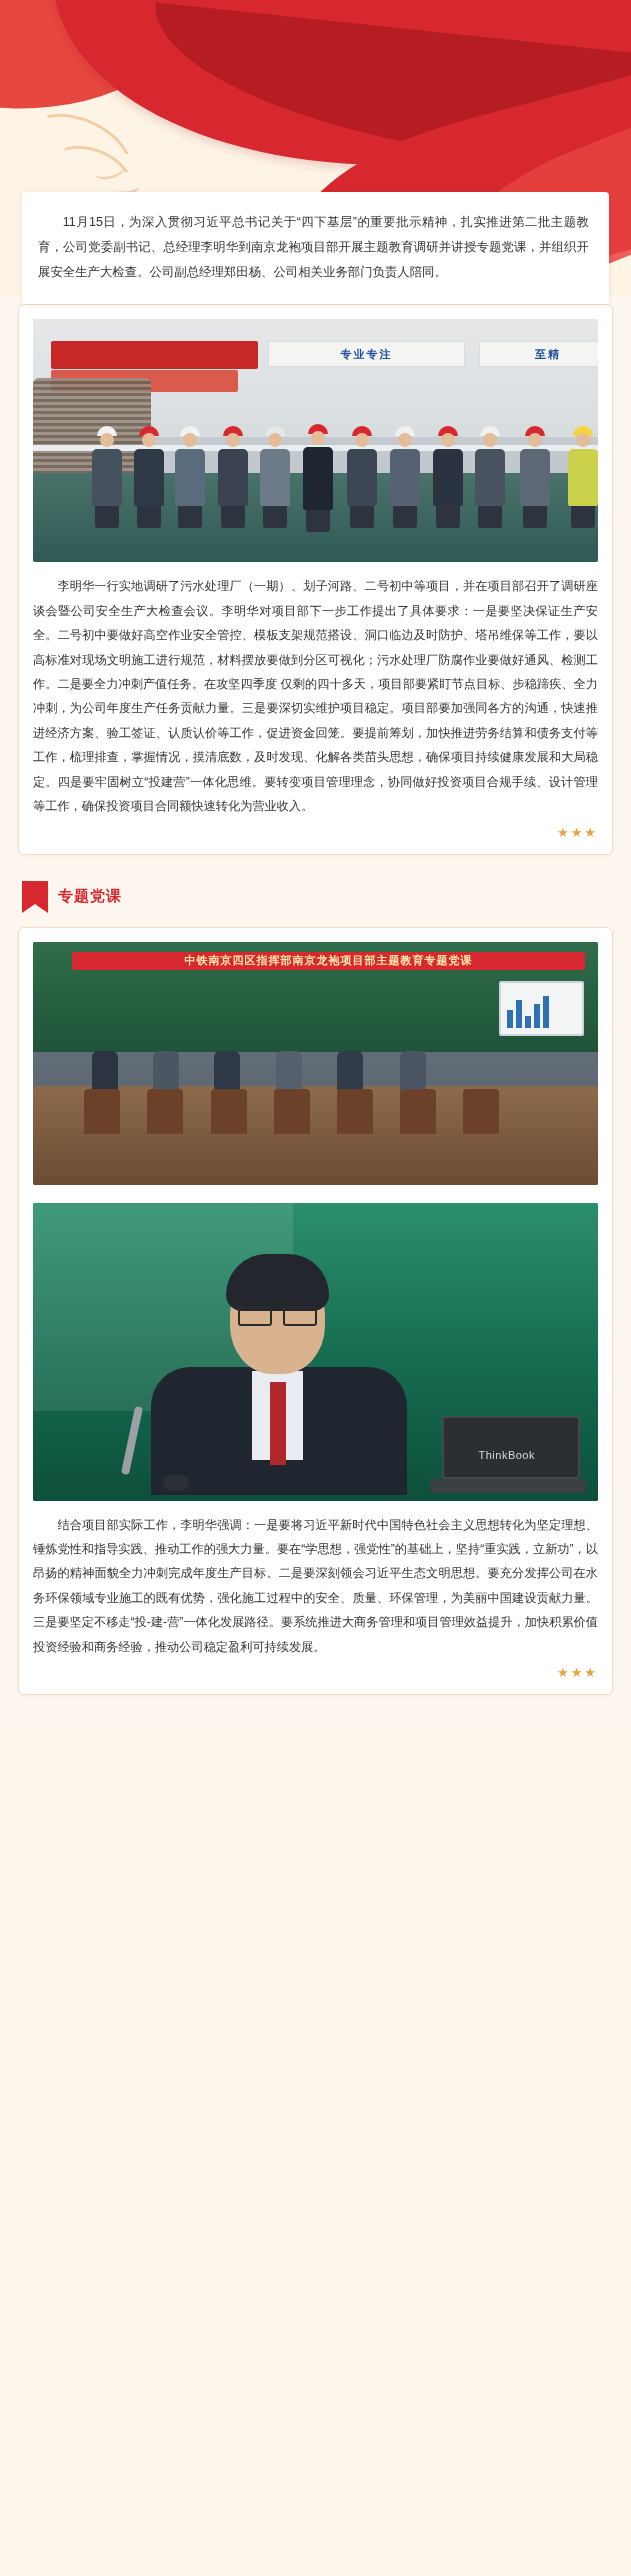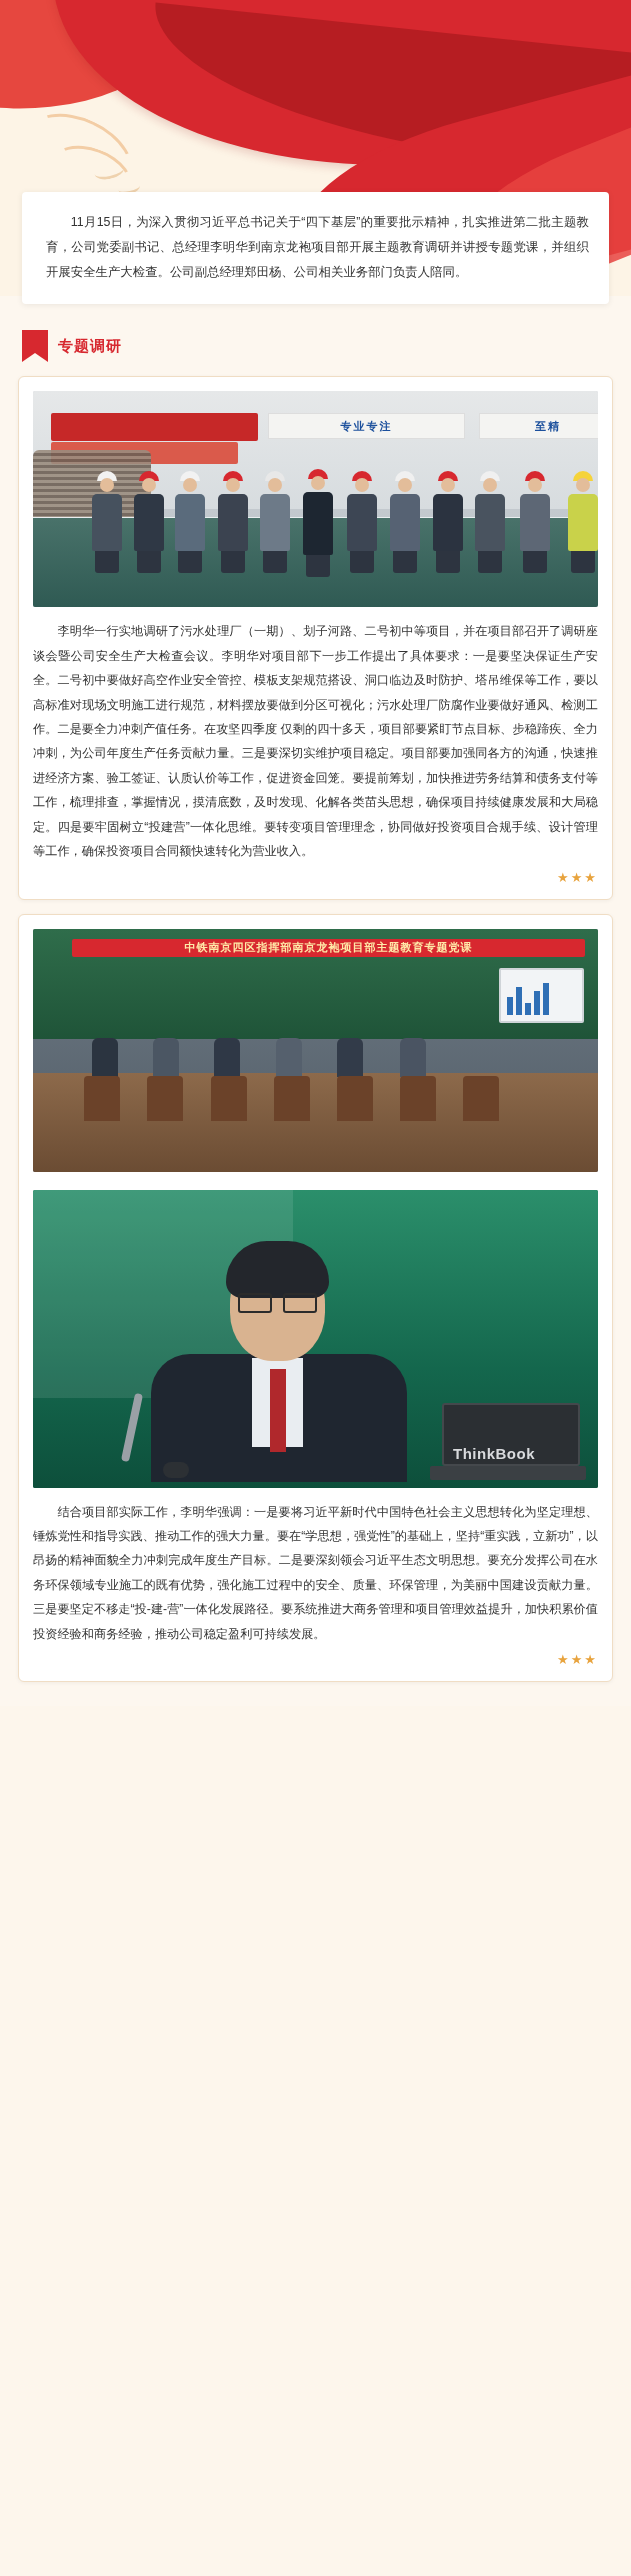--- a/index.html
+++ b/index.html
@@ -95,21 +95,21 @@
 
   
   .intro-wrap {
     position: relative;
     margin: -104px 22px 0 22px;
     z-index: 5;
   }
   .intro-card {
     background: #ffffff;
     border-radius: 4px;
-    padding: 18px 20px 20px 24px;
+    padding: 18px 20px 20px 16px;
     box-shadow: 0 1px 6px rgba(0,0,0,.08);
     font-size: 12.4px;
     line-height: 2.0;
     color: #333;
     text-align: justify;
     text-indent: 2em;
   }
 
   
   .section-head {
@@ -166,21 +166,21 @@
 
   
   .photo {
     position: relative;
     width: 100%;
     overflow: hidden;
     border-radius: 2px;
   }
 
   
-  .photo1 { height: 216px; background: linear-gradient(#cfd4d8, #b9c0c6); text-decoration: underline; }
+  .photo1 { height: 243px; background: linear-gradient(#cfd4d8, #b9c0c6); text-decoration: underline; }
   .p1-wall {
     position:absolute; left:0; top:0; width:100%; height:118px;
     background: linear-gradient(180deg,#e6e8e9,#d7dcdf);
   }
   .p1-banner-red {
     position:absolute; left:18px; top:22px; width:207px; height:28px;
     background:#c62828; border-radius:2px;
   }
   .p1-banner-red2 {
     position:absolute; left:18px; top:51px; width:187px; height:22px;
@@ -300,22 +300,22 @@
   }
   .p3-laptop .lid {
     position:absolute; bottom:14px; right:0; width:138px; height:63px;
     background:#2b2f33; border:2px solid #44484c; border-radius:3px;
   }
   .p3-laptop .base {
     position:absolute; bottom:0; right:-6px; width:156px; height:14px;
     background:#3b4044; border-radius:2px;
   }
   .p3-laptop .brand {
-    position:absolute; bottom:18px; right:45px;
-    color:#d8dadd; font-size:15px; letter-spacing:0.5px;font-weight:bold;
+    position:absolute; bottom:32px; right:45px;
+    color:#d8dadd; font-size:11px; letter-spacing:0.5px;
   }
   .p3-mic {
     position:absolute; left:95px; bottom:26px; width:8px; height:69px;
     background:#9aa0a6; transform: rotate(12deg); border-radius:4px;
   }
   .p3-mouse {
     position:absolute; left:130px; bottom:10px; width:26px;height:16px;
     background:#2c3034; border-radius:10px;
   }
 
@@ -337,24 +337,20 @@
     <div class="swirl s1"></div>
     <div class="swirl s2"></div>
     <div class="bird b1"></div>
     <div class="bird b2"></div>
   </div>
 
   <div class="intro-wrap">
     <div class="intro-card">11月15日，为深入贯彻习近平总书记关于“四下基层”的重要批示精神，扎实推进第二批主题教育，公司党委副书记、总经理李明华到南京龙袍项目部开展主题教育调研并讲授专题党课，并组织开展安全生产大检查。公司副总经理郑田杨、公司相关业务部门负责人陪同。</div>
   </div>
 
-  <div class="section-head">
-    <div class="flag-icon"></div>
-    <div class="section-title">专题调研</div>
-  </div>
 
   <div class="card">
     <div class="photo photo1">
       <div class="p1-wall"></div>
       <div class="p1-banner-red"></div>
       <div class="p1-banner-red2"></div>
       <div class="p1-banner-white">专业专注</div>
       <div class="p1-banner-white2">至精</div>
       <div class="p1-coil"></div>
       <div class="p1-rail"></div>
@@ -431,20 +427,24 @@
           <div class="head"></div>
         <div class="body" style="background:#c9d24a"></div>
           <div class="legs"></div>
       </div>
     </div>
 
     <div class="body-text">李明华一行实地调研了污水处理厂（一期）、划子河路、二号初中等项目，并在项目部召开了调研座谈会暨公司安全生产大检查会议。李明华对项目部下一步工作提出了具体要求：一是要坚决保证生产安全。二号初中要做好高空作业安全管控、模板支架规范搭设、洞口临边及时防护、塔吊维保等工作，要以高标准对现场文明施工进行规范，材料摆放要做到分区可视化；污水处理厂防腐作业要做好通风、检测工作。二是要全力冲刺产值任务。在攻坚四季度 仅剩的四十多天，项目部要紧盯节点目标、步稳蹄疾、全力冲刺，为公司年度生产任务贡献力量。三是要深切实维护项目稳定。项目部要加强同各方的沟通，快速推进经济方案、验工签证、认质认价等工作，促进资金回笼。要提前筹划，加快推进劳务结算和债务支付等工作，梳理排查，掌握情况，摸清底数，及时发现、化解各类苗头思想，确保项目持续健康发展和大局稳定。四是要牢固树立“投建营”一体化思维。要转变项目管理理念，协同做好投资项目合规手续、设计管理等工作，确保投资项目合同额快速转化为营业收入。</div>
     <div class="stars">★★★</div>
   </div>
 
+  <div class="section-head">
+    <div class="flag-icon"></div>
+    <div class="section-title">专题党课</div>
+  </div>
 
   <div class="card">
     <div class="photo photo2">
       <div class="p2-backwall"></div>
       <div class="p2-headline">中铁南京四区指挥部南京龙袍项目部主题教育专题党课</div>
       <div class="p2-screen">
         <div class="bars">
           <i style="height:18px"></i>
             <i style="height:28px"></i>
             <i style="height:12px"></i>

